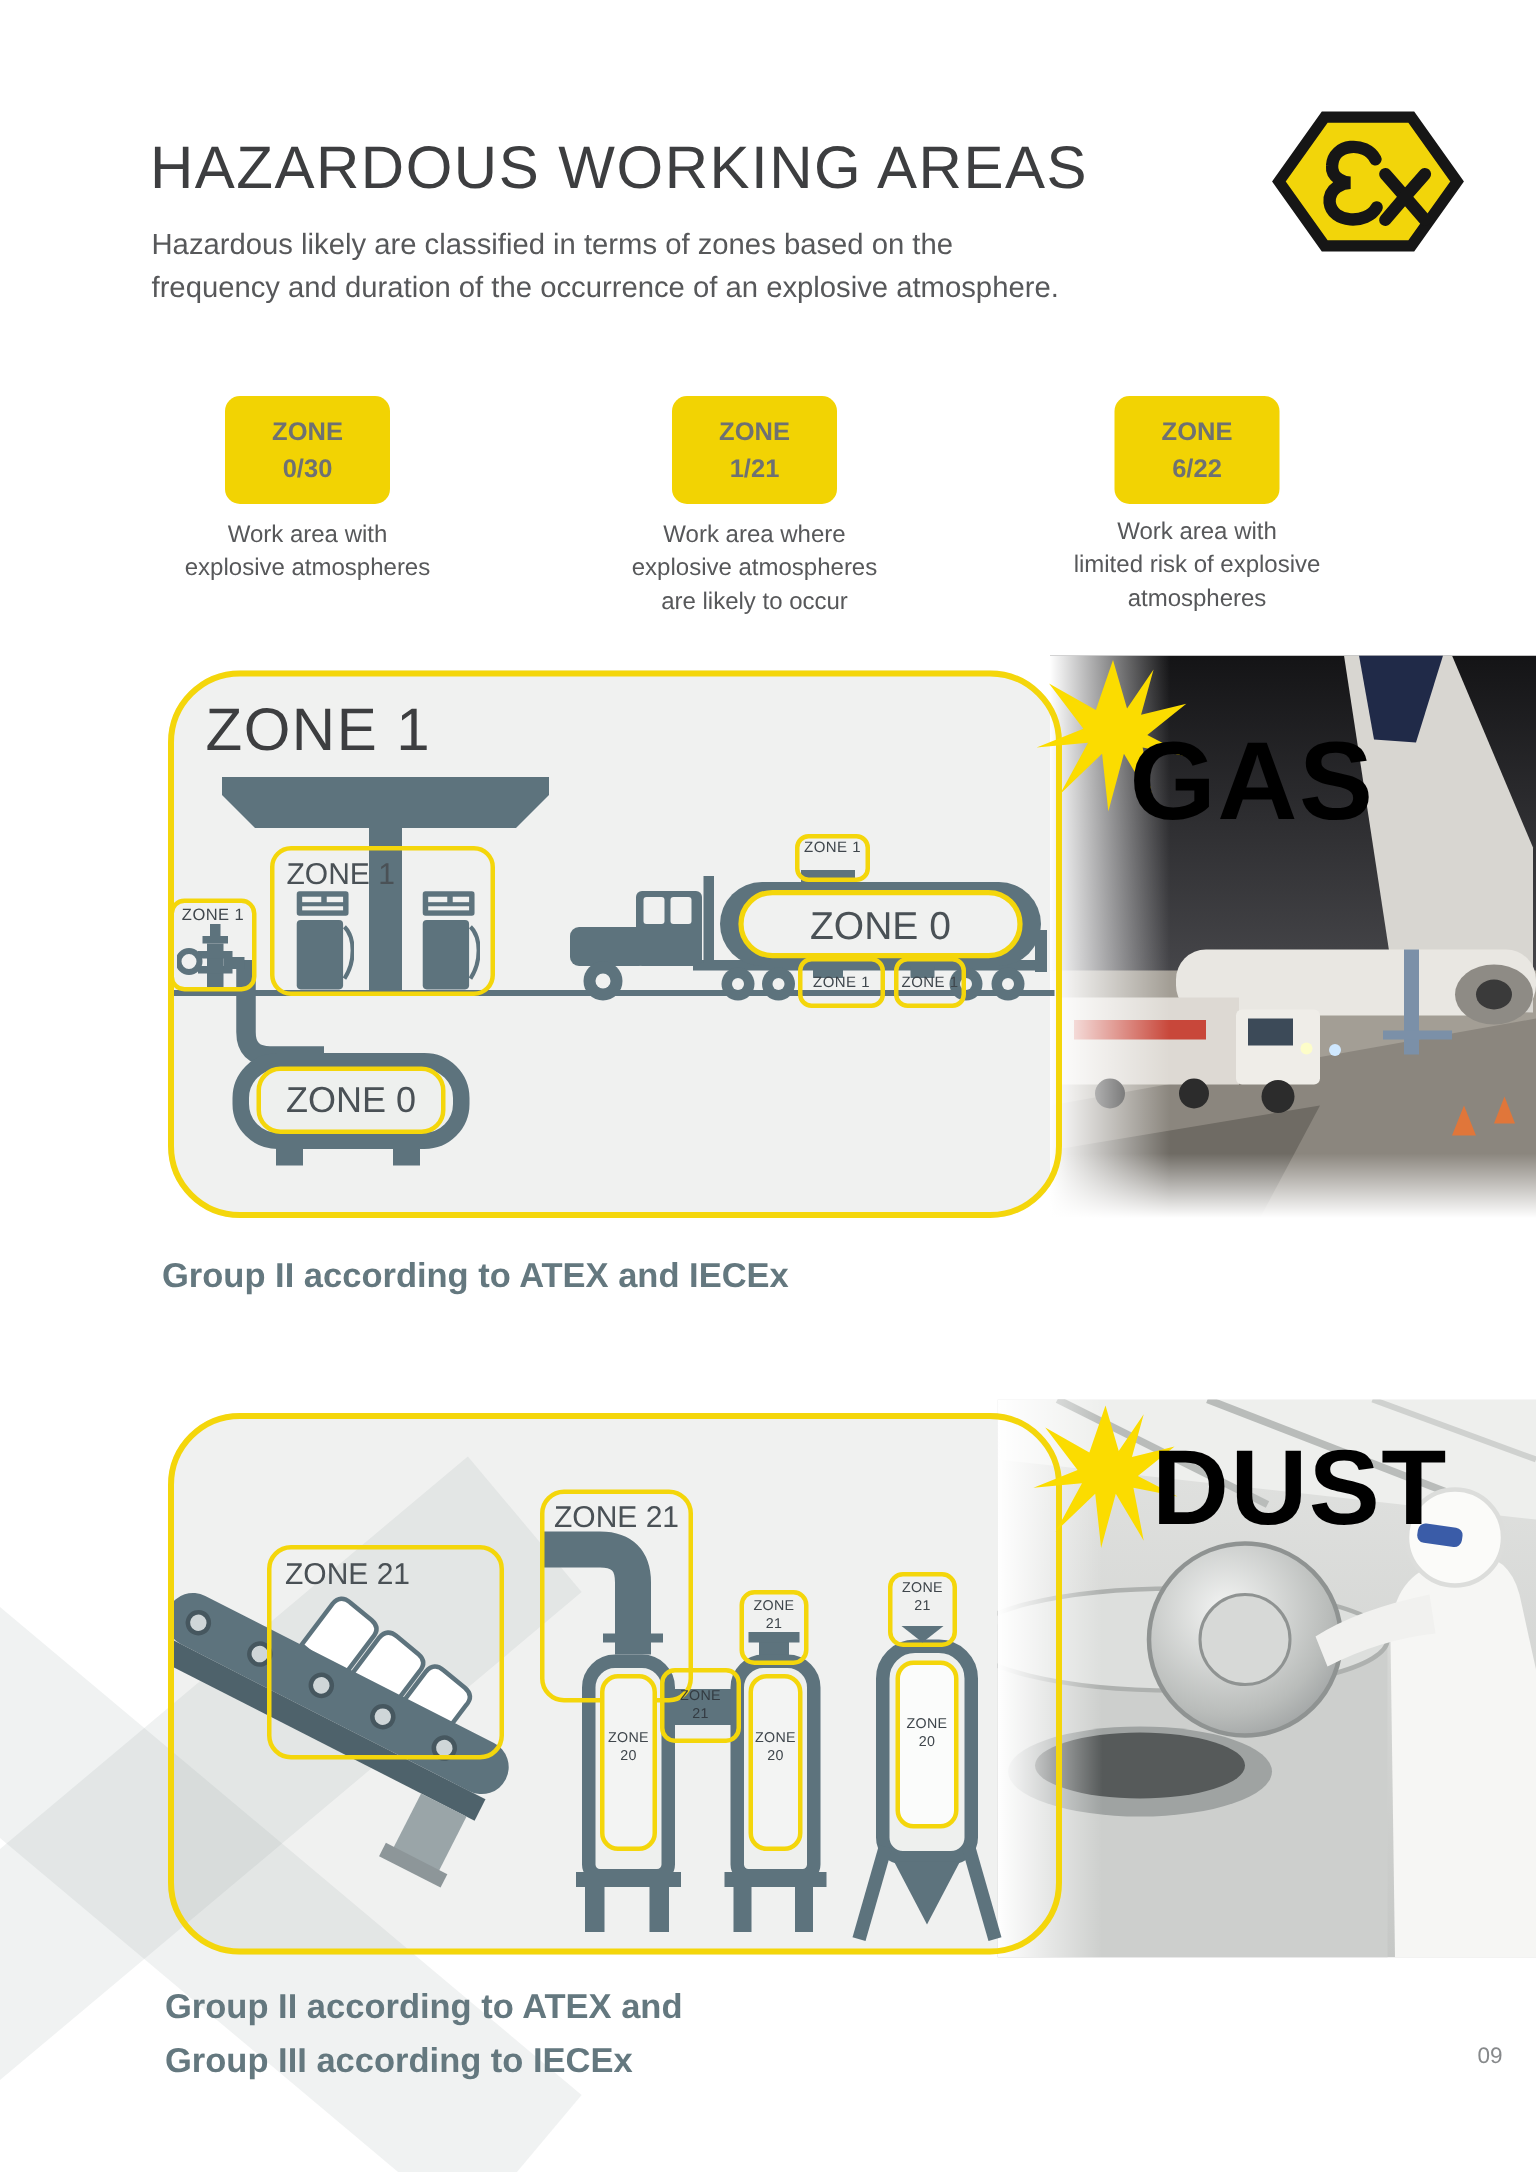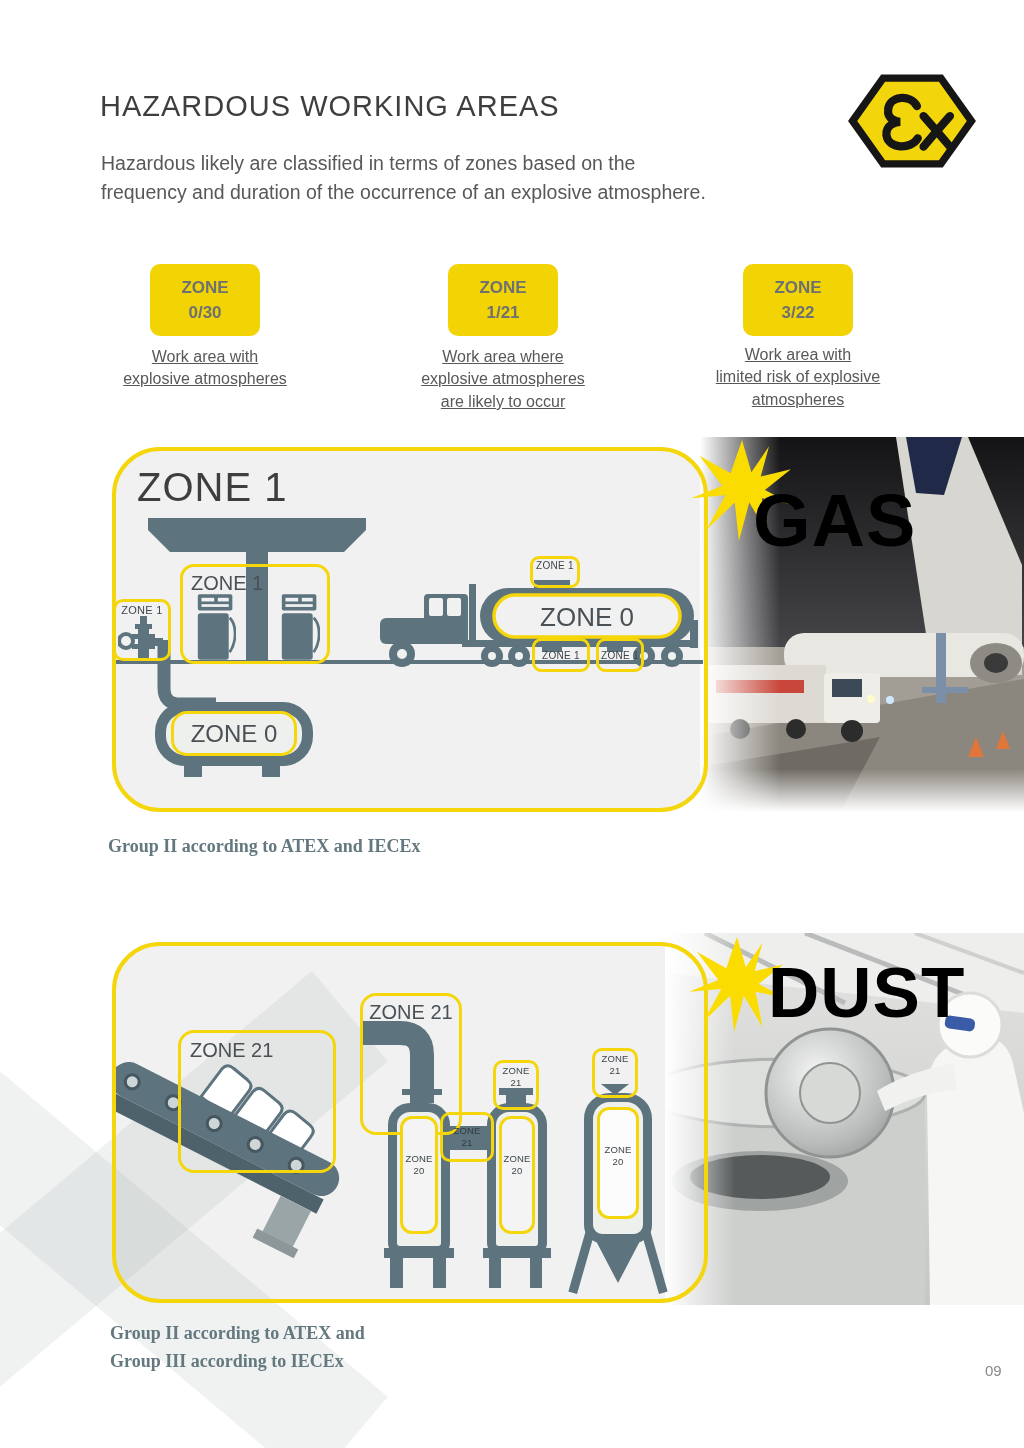--- a/index.html
+++ b/index.html
@@ -11,39 +11,39 @@
     --body:#57585a;
     --label:#4a5156;
     --caption:#64787f;
   }
   *{margin:0;padding:0;box-sizing:border-box;}
   body{background:#fff;font-family:"Liberation Sans","DejaVu Sans",sans-serif;}
   .page{position:relative;width:1024px;height:1448px;margin:0 auto;background:#fff;overflow:hidden;}
   .abs{position:absolute;}
   .pre{white-space:pre-line;}
 
-  .title{left:100px;top:90px;font-size:29px;letter-spacing:1px;color:var(--ink);font-weight:400;}
+  .title{left:100px;top:90px;font-size:40px;letter-spacing:1px;color:var(--ink);font-weight:400;}
   .subtitle{left:101px;top:149px;font-size:19.5px;line-height:1.48;color:var(--body);}
 
   .badge{width:110px;height:72px;background:#f2d303;border-radius:10px;
          display:flex;flex-direction:column;align-items:center;justify-content:center;
          font-weight:bold;font-size:17px;color:#6e7173;line-height:1.5;}
-  .badge-desc{width:220px;text-align:center;font-size:16px;line-height:1.4;color:var(--body);text-decoration:underline;}
+  .badge-desc{width:220px;text-align:center;font-size:16px;line-height:1.4;color:var(--body);}
 
   .panel-bg{background:var(--panel-bg);border-radius:48px;}
   .panel-border{border:4px solid var(--yellow);border-radius:48px;background:transparent;pointer-events:none;}
   .panel-title{font-size:40px;color:var(--ink);letter-spacing:1px;}
 
   .ybox{border:3.5px solid var(--yellow);border-radius:14px;background:transparent;}
   .zlabel{color:var(--label);}
   .zlabel-sm{font-size:11px;color:#3f464c;letter-spacing:.3px;}
   .zlabel-xs{font-size:9.5px;color:#3f464c;text-align:center;line-height:1.25;letter-spacing:.2px;}
 
   .photo-word{font-weight:bold;color:#000000;letter-spacing:1px;}
-  .caption{font-size:18px;font-weight:bold;color:var(--caption);line-height:1.55;font-family:Liberation Serif, serif;}
+  .caption{font-size:23px;font-weight:bold;color:var(--caption);line-height:1.55;}
 
   .slate-fill{background:var(--slate);}
   .ground{height:3.5px;background:var(--slate);}
 
   .silo-body{border:9px solid var(--slate);background:#eef0ee;}
   .silo-inner{border:3px solid var(--yellow);background:#f3f4f3;border-radius:12px;
               display:flex;justify-content:center;padding-top:34px;}
   .watermark{background:rgba(150,163,163,0.14);}
   .pagenum{font-size:15px;color:#87898b;}
 </style>
@@ -66,21 +66,21 @@
   <div class="abs badge" style="left:150px;top:264px;">
     <span>ZONE</span>
     <span>0/30</span>
   </div>
   <div class="abs badge" style="left:448px;top:264px;">
     <span>ZONE</span>
     <span>1/21</span>
   </div>
   <div class="abs badge" style="left:743px;top:264px;">
     <span>ZONE</span>
-    <span>3/22</span>
+    <span>6/22</span>
   </div>
 
   <div class="abs badge-desc pre" style="left:95px;top:346px;">Work  area with
 explosive atmospheres</div>
   <div class="abs badge-desc pre" style="left:393px;top:346px;">Work area where
 explosive atmospheres
 are likely to occur</div>
   <div class="abs badge-desc pre" style="left:688px;top:344px;">Work area with
 limited risk of explosive
 atmospheres</div>

